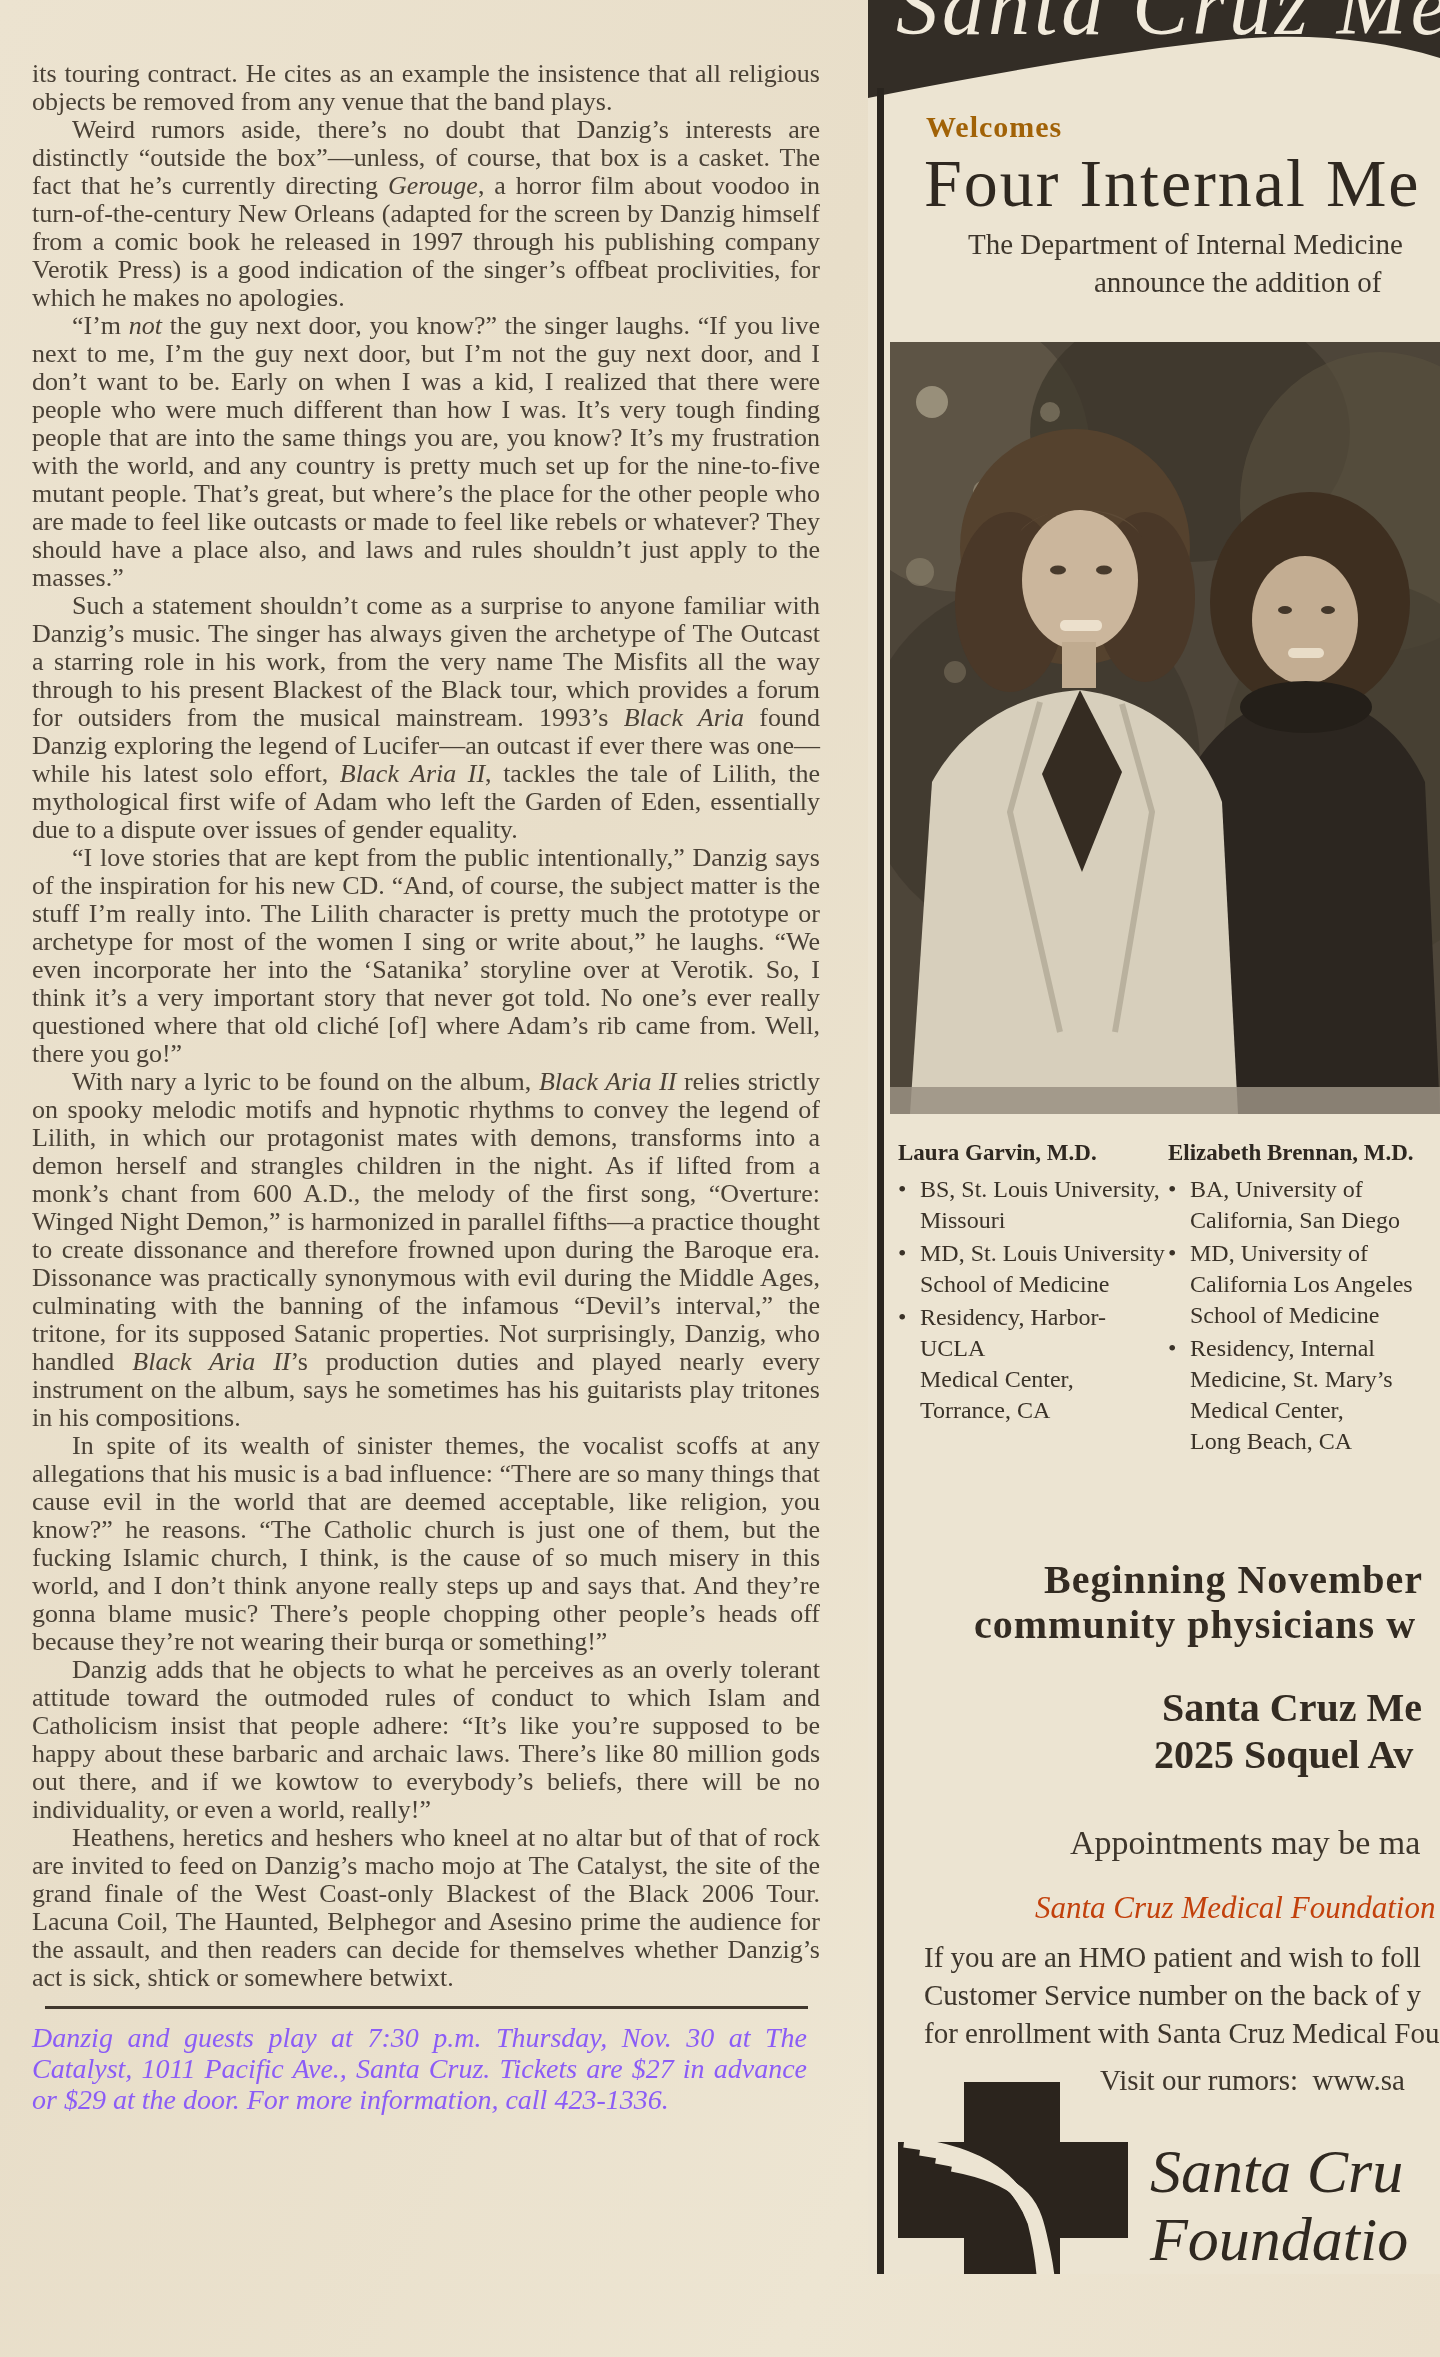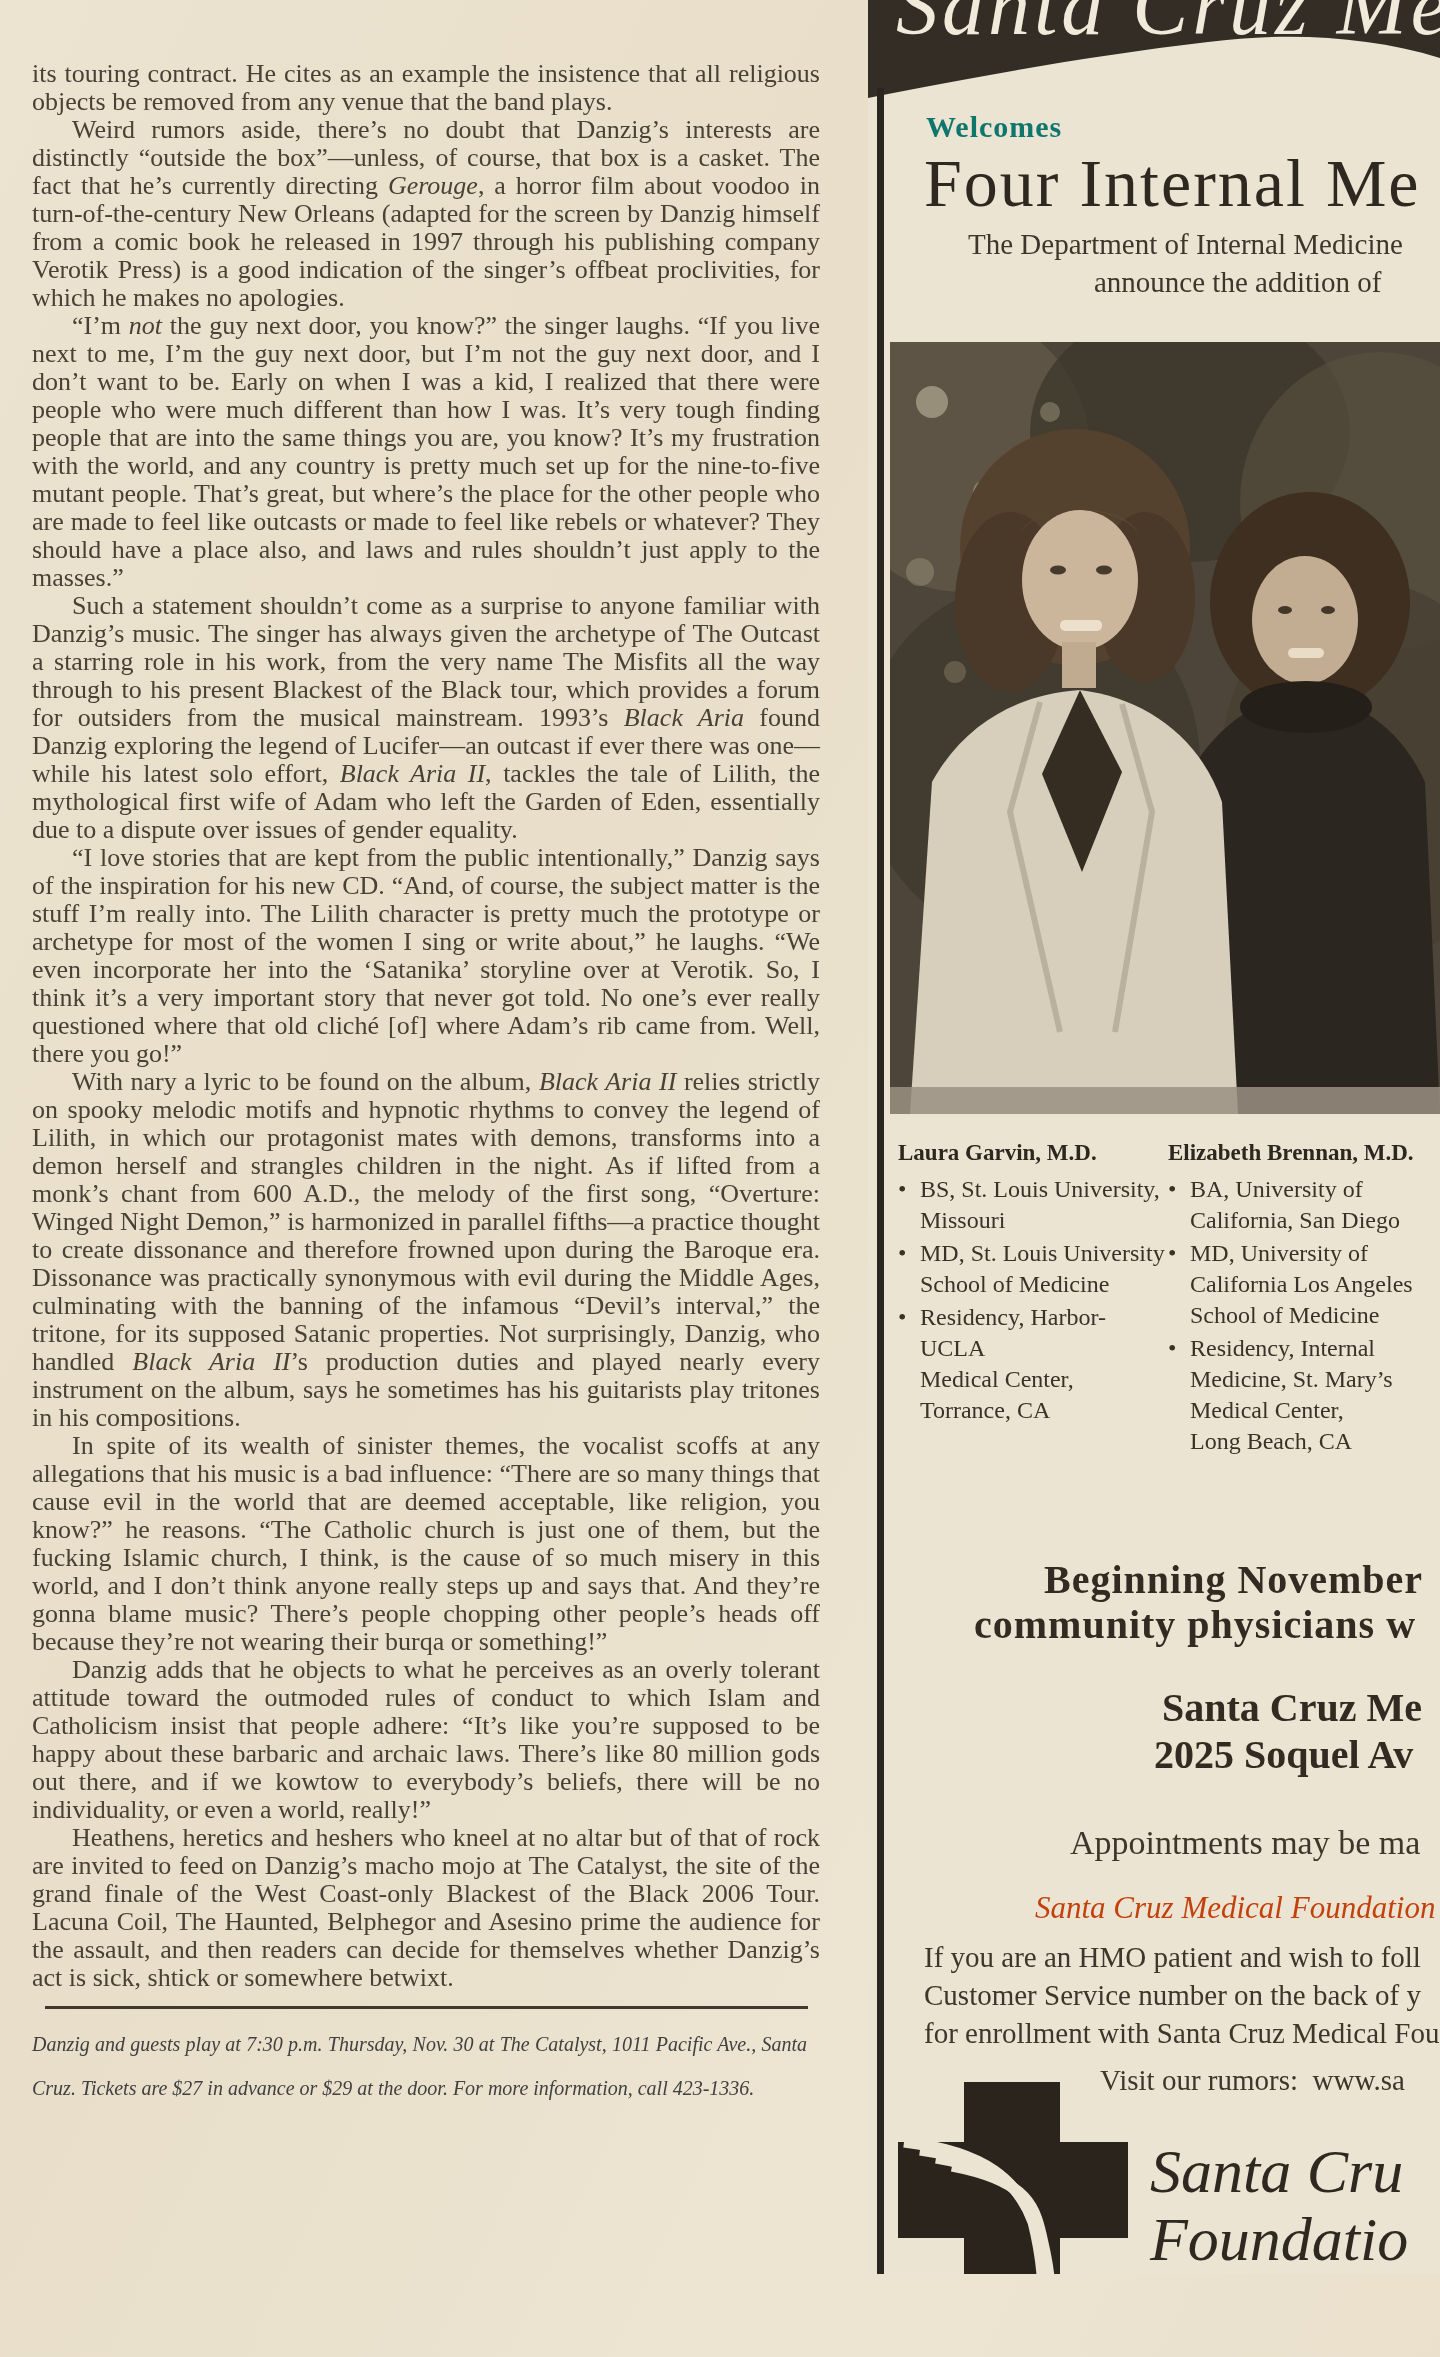--- a/index.html
+++ b/index.html
@@ -18,35 +18,35 @@
     font-size:26px;line-height:28px;text-align:justify;
     color:#4a4136;
   }
   .article-col p.para{margin:0;}
   .article-col p.para.ind{text-indent:40px;}
   .it{font-style:italic;}
   .article-divider{
     margin-top:14px;border:none;border-top:3px solid #41382e;width:763px;height:0;
   }
   .article-footer{
-    margin:10px 0 0 0;font-style:italic;font-size:20px;line-height:44px;
-    text-align:justify;color:#404040;width:775px;
+    margin:10px 0 0 0;font-style:italic;font-size:28px;line-height:31px;
+    text-align:justify;color:#8b5cf6;width:775px;
   }
 
   
   .ad{
     position:absolute;left:868px;top:0;width:572px;height:2274px;
     background:#ece4d2;overflow:hidden;
   }
   .ad .abs{position:absolute;white-space:pre;}
   .ad-banner{position:absolute;left:0;top:0;width:572px;height:130px;}
   .ad-left-border{position:absolute;left:9px;top:88px;width:7px;height:2262px;background:#2a251f;}
   .ad-bottom-border{position:absolute;left:9px;top:2342px;width:563px;height:8px;background:#2a251f;}
 
-  .welcomes{left:58px;top:110px;font-size:30px;font-weight:bold;color:#0f766e;letter-spacing:1px;}
+  .welcomes{left:58px;top:110px;font-size:30px;font-weight:bold;color:#a16207;letter-spacing:1px;}
   .headline{left:56px;top:144px;font-size:68px;color:#2f2820;letter-spacing:2px;}
   .dept1{left:100px;top:228px;font-size:29px;color:#3e362c;}
   .dept2{left:226px;top:266px;font-size:29px;color:#3e362c;}
 
   .photo{position:absolute;left:22px;top:342px;width:550px;height:772px;}
 
   .creds{position:absolute;left:22px;top:1140px;width:550px;color:#3a3228;}
   .cred-col{position:absolute;top:0;width:270px;}
   .cred-col.c0{left:8px;}
   .cred-col.c1{left:278px;}

